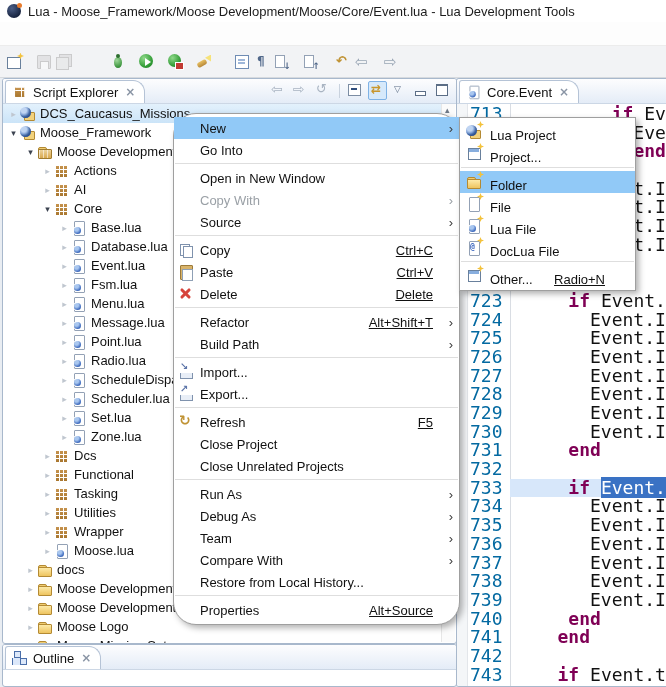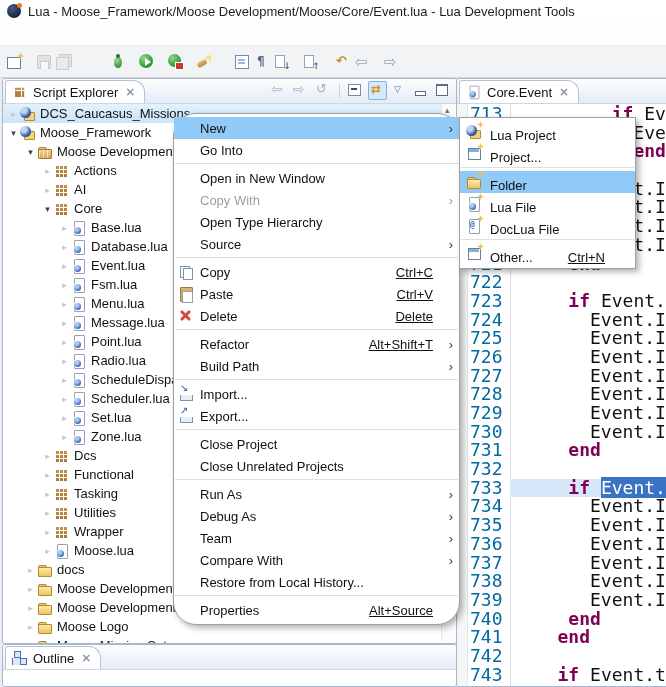--- a/index.html
+++ b/index.html
@@ -590,26 +590,20 @@
         <span class="miarrow" style="visibility: hidden;"></span>
       </div>
       <div class="mi dis">
         <span class="mico ic"></span>
         <span class="milabel">Copy With</span>
         <span class="mishort"></span>
         <span class="miarrow"></span>
       </div>
       <div class="mi">
         <span class="mico ic"></span>
-        <span class="milabel">Open Type Hierarchy</span>
-        <span class="mishort"></span>
-        <span class="miarrow" style="visibility: hidden;"></span>
-      </div>
-      <div class="mi">
-        <span class="mico ic"></span>
         <span class="milabel">Source</span>
         <span class="mishort"></span>
         <span class="miarrow"></span>
       </div>
       <div class="sep"></div>
       <div class="mi">
         <span class="mico ic ic-copy"></span>
         <span class="milabel">Copy</span>
         <span class="mishort">Ctrl+C</span>
         <span class="miarrow" style="visibility: hidden;"></span>
@@ -646,20 +640,26 @@
         <span class="mishort"></span>
         <span class="miarrow" style="visibility: hidden;"></span>
       </div>
       <div class="mi">
         <span class="mico ic ic-exp"></span>
         <span class="milabel">Export...</span>
         <span class="mishort"></span>
         <span class="miarrow" style="visibility: hidden;"></span>
       </div>
       <div class="sep"></div>
+      <div class="mi">
+        <span class="mico ic ic-ref"></span>
+        <span class="milabel">Refresh</span>
+        <span class="mishort">F5</span>
+        <span class="miarrow" style="visibility: hidden;"></span>
+      </div>
       <div class="mi">
         <span class="mico ic"></span>
         <span class="milabel">Close Project</span>
         <span class="mishort"></span>
         <span class="miarrow" style="visibility: hidden;"></span>
       </div>
       <div class="mi">
         <span class="mico ic"></span>
         <span class="milabel">Close Unrelated Projects</span>
         <span class="mishort"></span>
@@ -726,20 +726,28 @@
       <div class="sep"></div>
       <div class="mi hl">
         <span class="mico ic ic-folder">
           <i class="starb"></i>
         </span>
         <span class="milabel">Folder</span>
         <span class="mishort"></span>
         <span class="miarrow" style="visibility: hidden;"></span>
       </div>
       <div class="mi">
+        <span class="mico ic ic-page">
+          <i class="starb"></i>
+        </span>
+        <span class="milabel">File</span>
+        <span class="mishort"></span>
+        <span class="miarrow" style="visibility: hidden;"></span>
+      </div>
+      <div class="mi">
         <span class="mico ic ic-luaf">
           <i class="starb"></i>
         </span>
         <span class="milabel">Lua File</span>
         <span class="mishort"></span>
         <span class="miarrow" style="visibility: hidden;"></span>
       </div>
       <div class="mi">
         <span class="mico ic ic-docf">
           <i class="starb"></i>
@@ -747,18 +755,18 @@
         <span class="milabel">DocLua File</span>
         <span class="mishort"></span>
         <span class="miarrow" style="visibility: hidden;"></span>
       </div>
       <div class="sep"></div>
       <div class="mi">
         <span class="mico ic ic-win">
           <i class="starb"></i>
         </span>
         <span class="milabel">Other...</span>
-        <span class="mishort">Ctrl+N</span>
+        <span class="mishort">Radio+N</span>
         <span class="miarrow" style="visibility: hidden;"></span>
       </div>
     </div>
 
 </div>
 
 </body></html>

